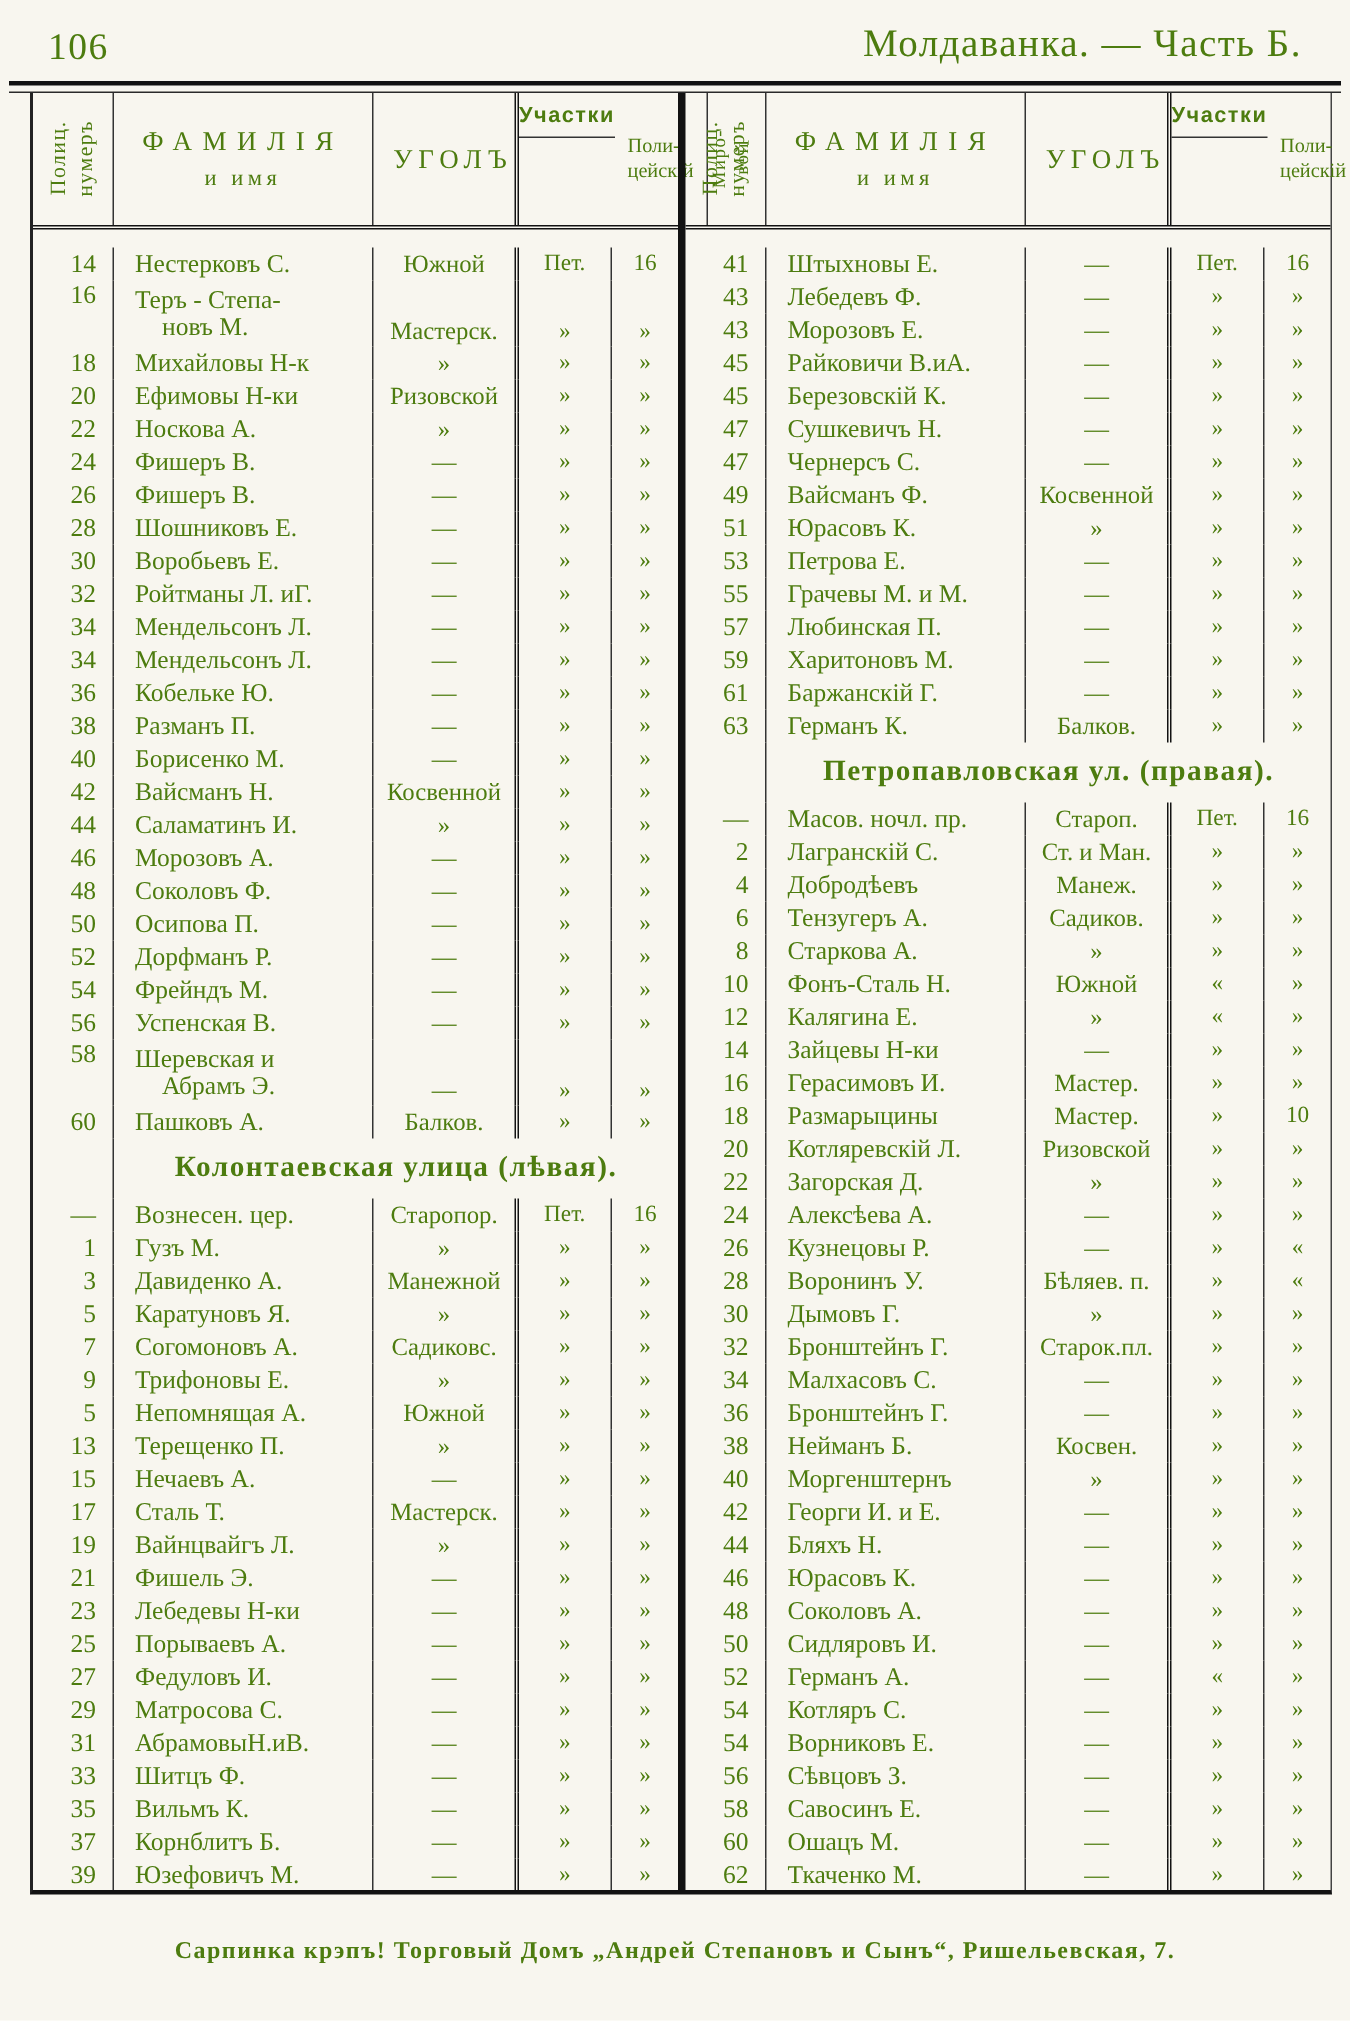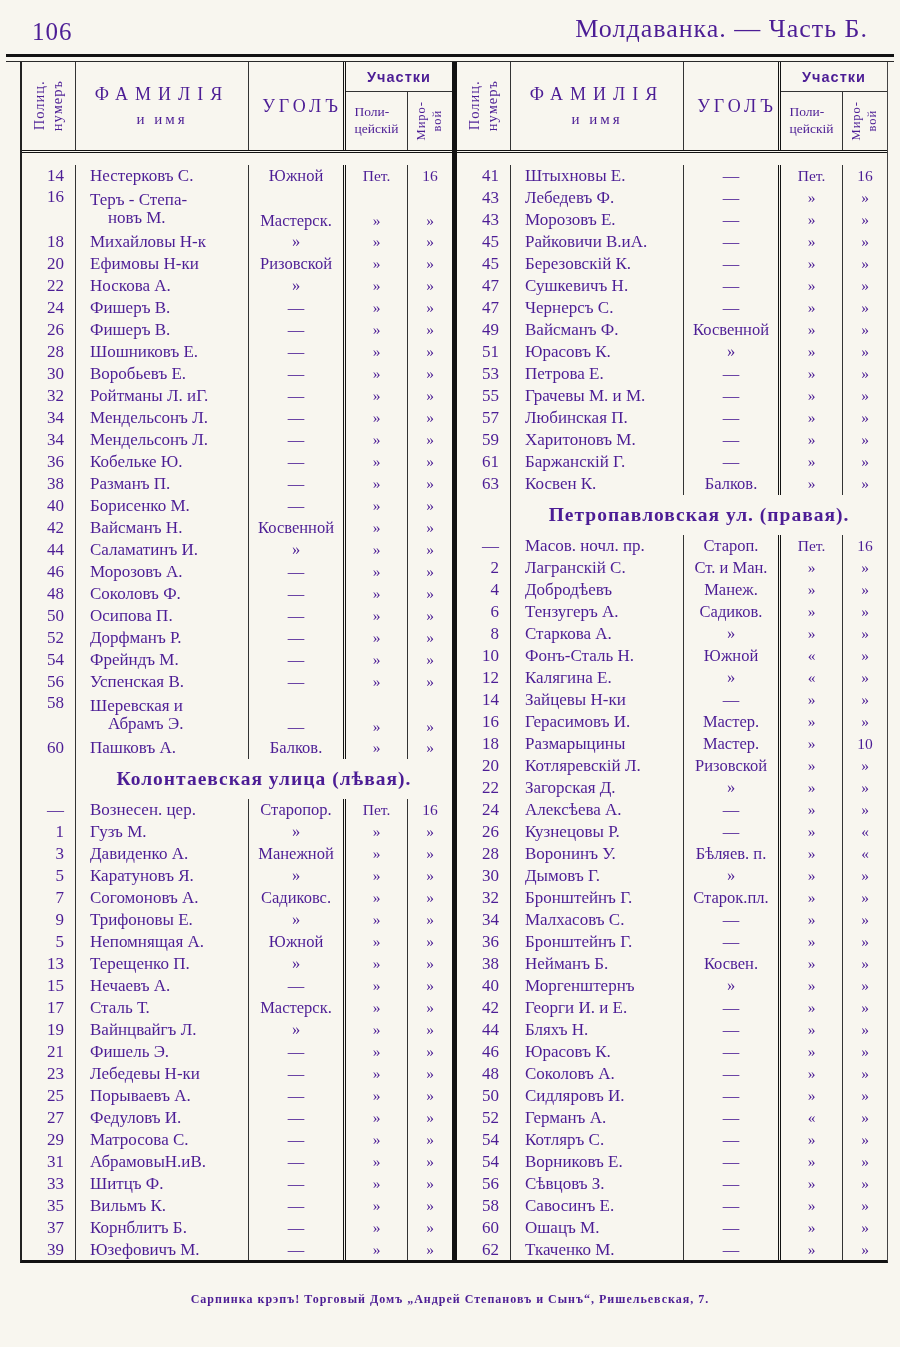--- a/index.html
+++ b/index.html
@@ -1,21 +1,21 @@
 <!DOCTYPE html>
 <html><head>
 <meta charset="utf-8">
 <style>
   html,body{margin:0;padding:0;}
   .page{
     position:relative;
     width:900px;height:1347px;
     background:#f8f6ef;
     font-family:"Liberation Serif", serif;
-    color:#4c1d95;
+    color:#4d7c0f;
     overflow:hidden;
   }
   
   .page-header{position:absolute;top:10px;left:0;right:0;height:40px;}
   .pgnum{position:absolute;left:32px;top:8px;font-size:25px;letter-spacing:1px;}
   .pgtitle{position:absolute;right:32px;top:4px;font-size:26px;letter-spacing:1px;}
   .rule-double{
     position:absolute;top:54px;left:6px;right:6px;height:4px;
     border-top:3px solid #121212;border-bottom:1px solid #2a2a2a;
   }
@@ -45,21 +45,21 @@
   .corner-label{font-size:18px;letter-spacing:4px;}
   .vert{
     writing-mode:vertical-rl;
     transform:rotate(180deg);
     white-space:pre-line;
     font-size:14.5px;
     line-height:1.25;
     letter-spacing:1px;
     text-align:center;
   }
-  .th-uch{display:flex;flex-direction:column;}
+  .th-uch{display:flex;flex-direction:row;}
   .uch-label{
     height:29px;border-bottom:1px solid #333;
     display:flex;align-items:center;justify-content:center;
     font-family:"Liberation Sans", sans-serif;
     font-weight:bold;font-size:14.5px;letter-spacing:1px;
   }
   .uch-split{flex:1;display:grid;grid-template-columns:62px 1fr;}
   .th-police{
     border-right:1px solid #333;
     display:flex;align-items:center;justify-content:center;
@@ -96,21 +96,21 @@
   }
   .section-gap{border-right:1px solid #333;}
   .section-text{
     display:flex;align-items:center;justify-content:center;
     font-weight:bold;font-size:19.5px;letter-spacing:1px;
   }
   
   .footer{
     position:absolute;left:0;right:0;top:1292px;
     text-align:center;
-    font-weight:bold;font-size:12px;letter-spacing:1px;
+    font-weight:bold;font-size:16px;letter-spacing:1px;
   }
 </style>
 </head>
 <body>
 
 <div class="page">
 
   <div class="page-header">
     <span class="pgnum">106</span>
     <span class="pgtitle">Молдаванка. — Часть Б.</span>
@@ -596,21 +596,21 @@
           </div>
           <div class="trow">
             <div class="c num">61</div>
             <div class="c name">Баржанскій Г.</div>
             <div class="c corner">—</div>
             <div class="c police">»</div>
             <div class="c mir">»</div>
           </div>
           <div class="trow">
             <div class="c num">63</div>
-            <div class="c name">Косвен К.</div>
+            <div class="c name">Германъ К.</div>
             <div class="c corner">Балков.</div>
             <div class="c police">»</div>
             <div class="c mir">»</div>
           </div>
           <div class="trow section-row">
             <div class="section-gap"></div>
             <div class="section-text">Петропавловская ул. (правая).</div>
           </div>
           <div class="trow">
             <div class="c num">—</div>

